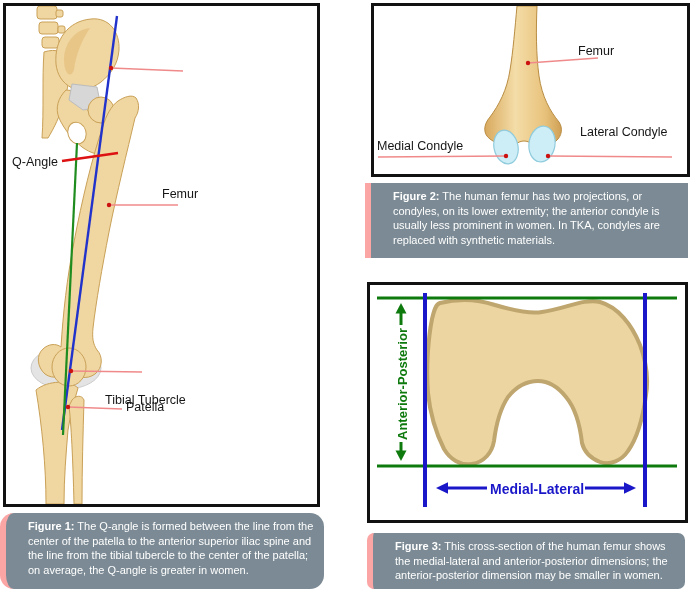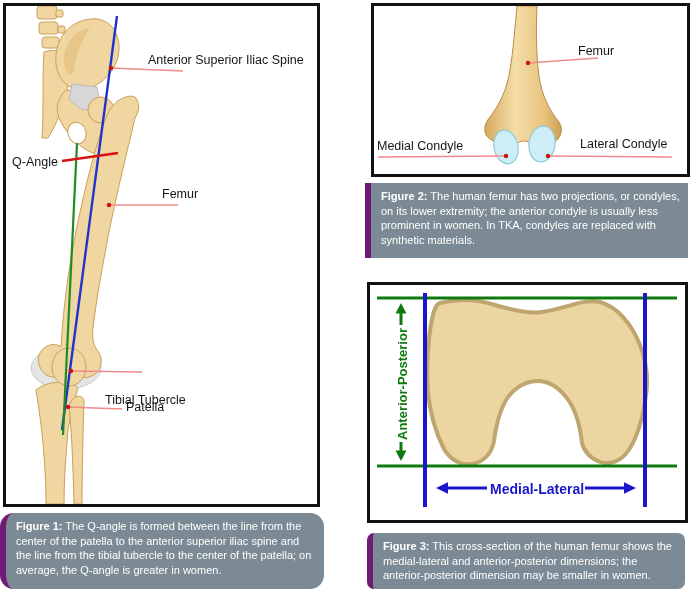--- a/index.html
+++ b/index.html
@@ -8,23 +8,23 @@
     font-family:"Liberation Sans",sans-serif;overflow:hidden;
   }
   .panel{
     position:absolute;background:#ffffff;border:3px solid #111111;box-sizing:border-box;
   }
   .panel svg{position:absolute;left:0;top:0;}
   .lbl{
     position:absolute;font-size:12.5px;line-height:13px;color:#161616;white-space:nowrap;
   }
   .caption{
-    position:absolute;background:#7b8a94;border-left:6px solid #701a75;
+    position:absolute;background:#7b8a94;border-left:6px solid #fca5a5;
     box-sizing:border-box;color:#ffffff;font-size:11px;line-height:14.5px;
-    padding:6px 8px 5px 10px;
+    padding:6px 8px 5px 22px;
   }
   .cap-label{font-weight:bold;}
   .fig3-ap{
     position:absolute;left:-27px;top:92px;width:118px;height:14px;
     transform:rotate(-90deg);text-align:center;
     font-weight:bold;font-size:13px;color:#0e7a0e;white-space:nowrap;
   }
   .fig3-ml{
     position:absolute;left:120px;top:196px;width:94px;text-align:center;
     font-weight:bold;font-size:14px;color:#1a17c9;white-space:nowrap;
@@ -78,21 +78,20 @@
       <line x1="65" y1="365" x2="136" y2="366"></line>
       <line x1="62" y1="401" x2="116" y2="403"></line>
     </g>
     <g fill="#cc1111">
       <circle cx="105" cy="62" r="2.2"></circle>
       <circle cx="103" cy="199" r="2.2"></circle>
       <circle cx="65" cy="365" r="2.2"></circle>
       <circle cx="62" cy="401" r="2.2"></circle>
     </g>
   </svg>
-  <div class="lbl" style="left:142px;top:48px;">Anterior Superior Iliac Spine</div>
   <div class="lbl" style="left:6px;top:150px;">Q-Angle</div>
   <div class="lbl" style="left:156px;top:182px;">Femur</div>
   <div class="lbl" style="left:120px;top:350px;margin-top:45px;">Patella</div>
   <div class="lbl" style="left:99px;top:388px;">Tibial Tubercle</div>
 </div>
 
 <div class="caption" style="left:0;top:513px;width:324px;height:76px;border-radius:14px;">
   <span class="cap-label">Figure 1:</span>
   <span class="cap-text">The Q-angle is formed between the line from the center of the patella to the anterior superior iliac spine and the line from the tibial tubercle to the center of the patella; on average, the Q-angle is greater in women.</span>
 </div>
@@ -119,21 +118,21 @@
       <line x1="174" y1="150" x2="298" y2="151"></line>
     </g>
     <g fill="#cc1111">
       <circle cx="154" cy="57" r="2.2"></circle>
       <circle cx="132" cy="150" r="2.2"></circle>
       <circle cx="174" cy="150" r="2.2"></circle>
     </g>
   </svg>
   <div class="lbl" style="left:204px;top:39px;">Femur</div>
   <div class="lbl" style="left:3px;top:134px;">Medial Condyle</div>
-  <div class="lbl" style="left:206px;top:132px;text-align:right;">Lateral Condyle</div>
+  <div class="lbl" style="left:206px;top:120px;text-align:right;">Lateral Condyle</div>
 </div>
 
 <div class="caption" style="left:365px;top:183px;width:323px;height:75px;">
   <span class="cap-label">Figure 2:</span>
   <span class="cap-text">The human femur has two projections, or condyles, on its lower extremity; the anterior condyle is usually less prominent in women. In TKA, condyles are replaced with synthetic materials.</span>
 </div>
 
 <div class="panel" style="left:367px;top:282px;width:321px;height:241px;">
   <svg width="315" height="235" viewBox="0 0 315 235">
 

